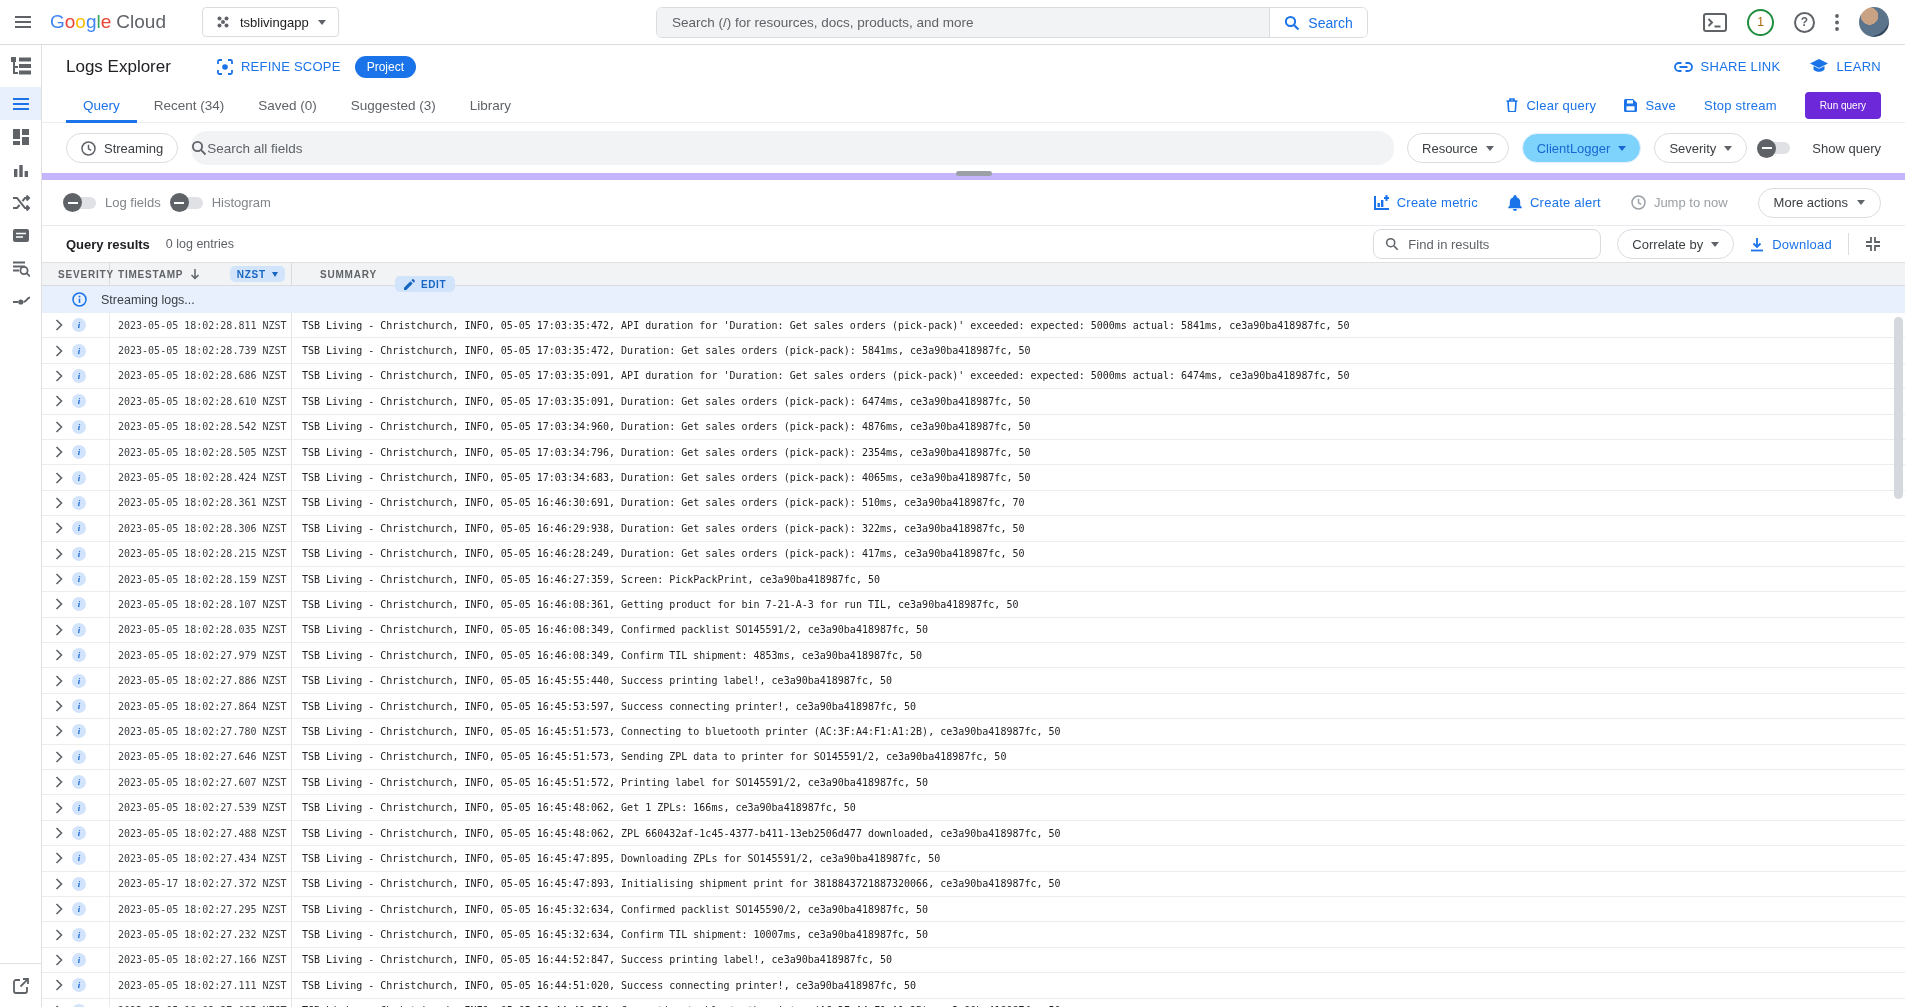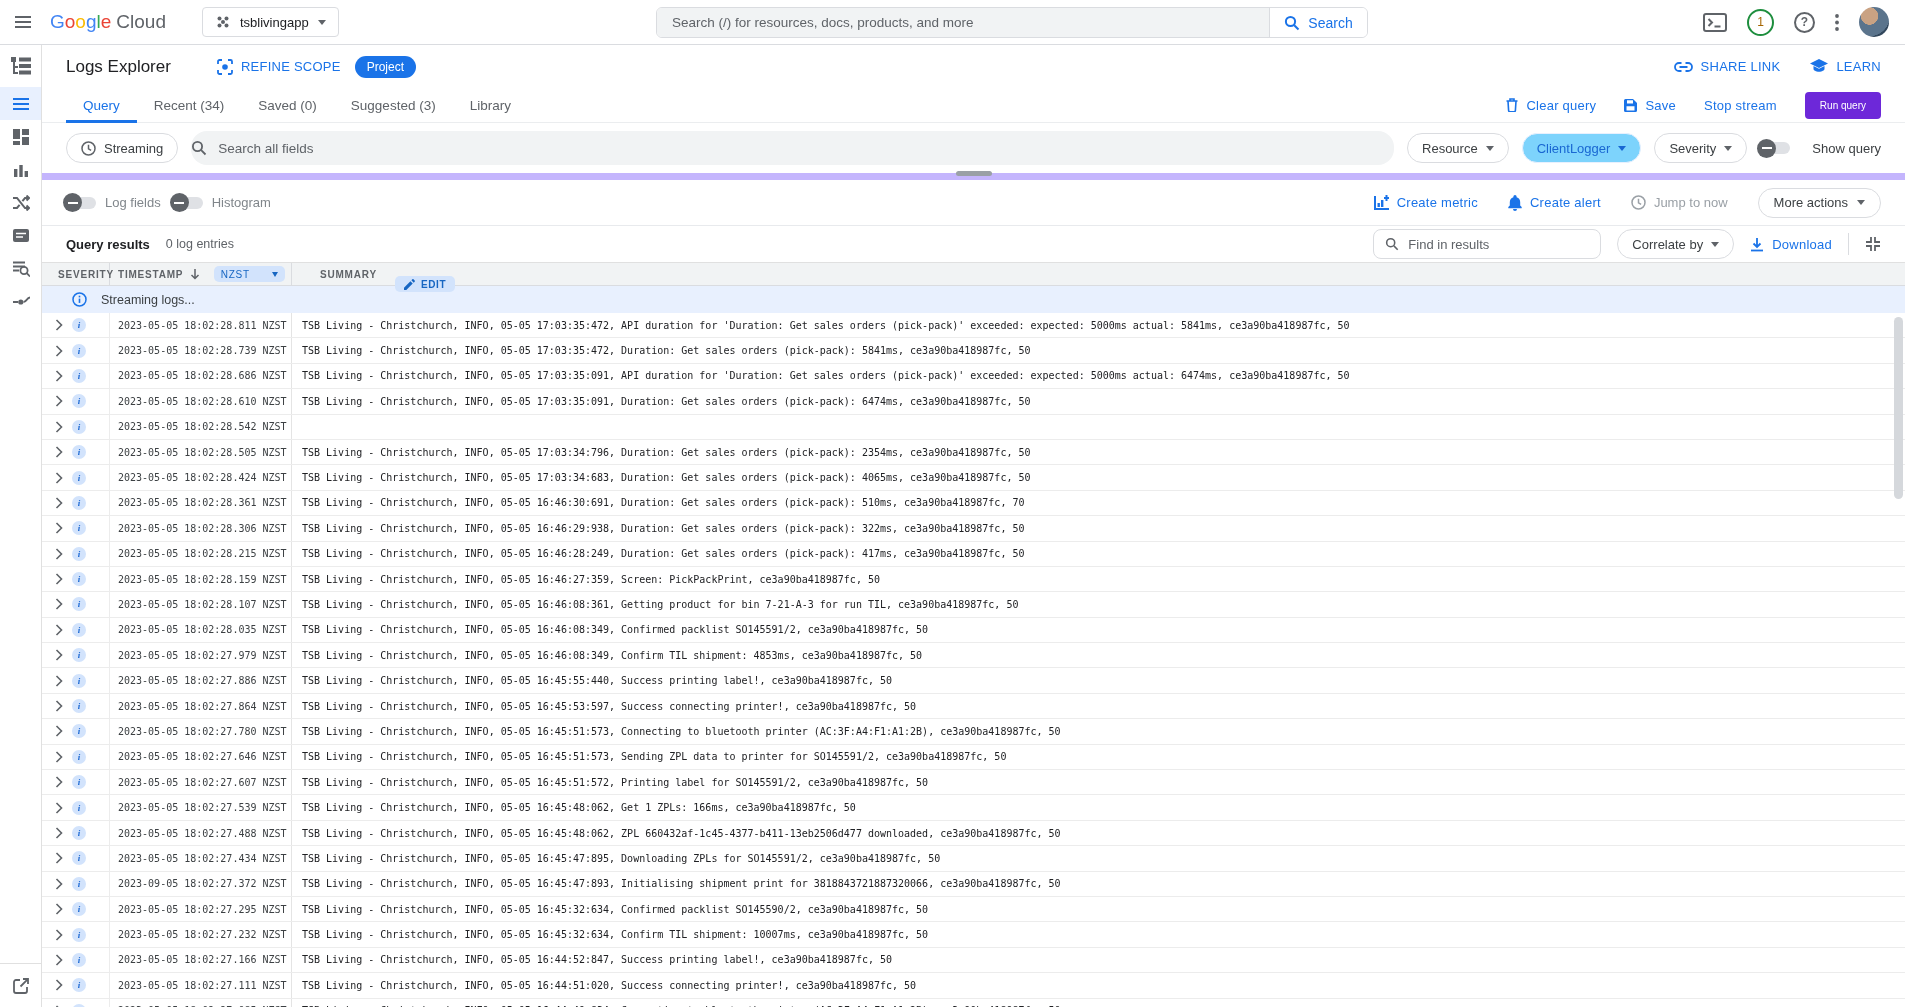--- a/index.html
+++ b/index.html
@@ -66,21 +66,21 @@
     border-radius:4px; padding:8px 15px; cursor:pointer; }
 
   .querybar { position:relative; height:57px; display:flex; align-items:center; gap:13px;
     padding:0 24px; border-bottom:7px solid #c4b5fd; }
   .pill { display:inline-flex; align-items:center; gap:8px; height:30px; padding:0 14px;
     border:1px solid #dadce0; border-radius:16px; background:#fff; font-size:13px; color:#3c4043; cursor:pointer; white-space:nowrap; }
   .pill .caret { border-top-color:#5f6368; }
   .chip-active { background:#7dd3fc; border-color:#e8f0fe; color:#1967d2; font-weight:500; }
   .chip-active .caret { border-top-color:#1967d2; }
   .search-fields { flex:1; height:34px; background:#f1f3f4; border-radius:16px;
-    display:flex; align-items:center; gap:11px; padding:0 0; }
+    display:flex; align-items:center; gap:0; padding:0 0; }
   .search-fields input { flex:1; border:none; outline:none; background:transparent;
     font-size:13.5px; color:#202124; font-family:inherit; }
   .search-fields input::placeholder { color:#5f6368; }
   .toggle { position:relative; width:30px; height:12px; border-radius:7px; background:#dfe1e5;
     display:inline-block; cursor:pointer; flex:none; }
   .toggle .knob { position:absolute; left:-3px; top:-3.5px; width:19px; height:19px;
     border-radius:50%; background:#5f6368; }
   .toggle .knob::after { content:""; position:absolute; left:4.5px; top:8.5px; width:10px; height:2px; background:#fff; }
   .toggle-label { font-size:13px; color:#3c4043; margin-left:9px; }
   .drag-handle { position:absolute; left:50%; bottom:-3px; transform:translateX(-50%);
@@ -100,22 +100,22 @@
     border:1px solid #dadce0; border-radius:8px; padding:0 11px; }
   .find-box input { flex:1; border:none; outline:none; font-size:13px; color:#202124; font-family:inherit; min-width:0; }
   .find-box input::placeholder { color:#5f6368; }
   .vdiv { width:1px; height:22px; background:#dadce0; }
 
   .tablehead { height:23px; background:#f1f3f4; display:flex; align-items:stretch;
     font-size:10px; font-weight:700; letter-spacing:.8px; color:#5f6368; border-bottom:1px solid #dadce0; }
   .th { display:flex; align-items:center; }
   .th-sev { width:68px; padding-left:16px; border-right:1px solid #dadce0; }
   .th-ts { width:182px; padding-left:8px; border-right:1px solid #dadce0; gap:7px; }
-  .tz-pill { margin-left:auto; margin-right:6px; display:inline-flex; align-items:center; gap:22px;
-    background:#d2e3fc; color:#1766c2; border-radius:5px; padding:2.5px 7px; font-size:10px; font-weight:400; cursor:pointer; }
+  .tz-pill { margin-left:auto; margin-right:6px; display:inline-flex; align-items:center; gap:6px;
+    background:#d2e3fc; color:#1766c2; border-radius:5px; padding:2.5px 7px; font-size:10px; font-weight:700; cursor:pointer; }
   .tz-pill .caret { border-top-color:#1766c2; border-left-width:3.5px; border-right-width:3.5px; }
   .th-sum { flex:1; padding-left:28px; gap:18px; }
   .edit-pill { display:inline-flex; align-items:center; gap:6px; background:#d2e3fc; color:#1766c2;
     border-radius:5px; padding:2.5px 9px; font-size:10px; font-weight:700; letter-spacing:.6px; cursor:pointer;margin-top:20px; }
 
   .streamrow { height:27px; background:#e8f0fe; display:flex; align-items:center; gap:14px;
     padding-left:30px; font-size:12.5px; color:#3c4043; }
 
   .logrows { height:694px; overflow:hidden; }
   .logrow { height:25.4px; display:flex; align-items:stretch; border-bottom:1px solid #ececec;
@@ -511,20 +511,21 @@
         <div class="logrow">
           <div class="cell-sev">
             <span class="row-chevron">
               <svg width="8" height="12" viewBox="0 0 8 12" fill="none" stroke="#5f6368" stroke-width="1.6">
                 <path d="M1.5 1l5 5-5 5"></path>
               </svg>
             </span>
             <span class="info-badge"></span>
           </div>
           <div class="cell-ts">2023-05-05 18:02:28.542 NZST</div>
+          <div class="cell-sum">TSB Living - Christchurch, INFO, 05-05 17:03:34:960, Duration: Get sales orders (pick-pack): 4876ms, ce3a90ba418987fc, 50</div>
         </div>
 
         <div class="logrow">
           <div class="cell-sev">
             <span class="row-chevron">
               <svg width="8" height="12" viewBox="0 0 8 12" fill="none" stroke="#5f6368" stroke-width="1.6">
                 <path d="M1.5 1l5 5-5 5"></path>
               </svg>
             </span>
             <span class="info-badge"></span>
@@ -743,21 +744,21 @@
 
         <div class="logrow">
           <div class="cell-sev">
             <span class="row-chevron">
               <svg width="8" height="12" viewBox="0 0 8 12" fill="none" stroke="#5f6368" stroke-width="1.6">
                 <path d="M1.5 1l5 5-5 5"></path>
               </svg>
             </span>
             <span class="info-badge"></span>
           </div>
-          <div class="cell-ts">2023-09-05 18:02:27.372 NZST</div>
+          <div class="cell-ts">2023-05-17 18:02:27.372 NZST</div>
           <div class="cell-sum">TSB Living - Christchurch, INFO, 05-05 16:45:47:893, Initialising shipment print for 3818843721887320066, ce3a90ba418987fc, 50</div>
         </div>
 
         <div class="logrow">
           <div class="cell-sev">
             <span class="row-chevron">
               <svg width="8" height="12" viewBox="0 0 8 12" fill="none" stroke="#5f6368" stroke-width="1.6">
                 <path d="M1.5 1l5 5-5 5"></path>
               </svg>
             </span>

